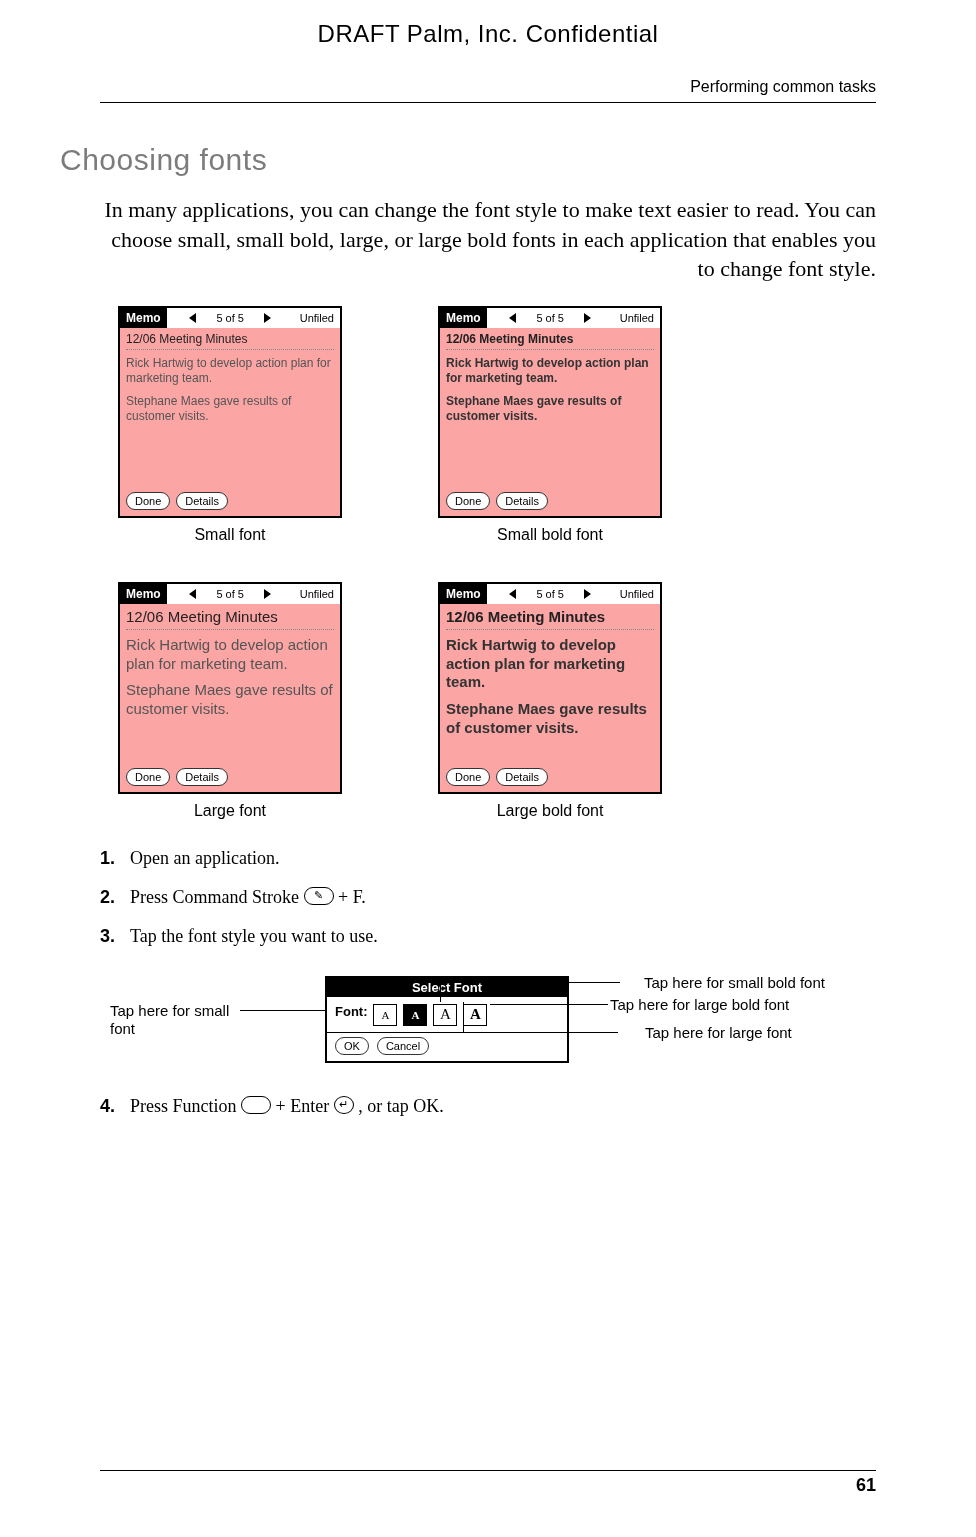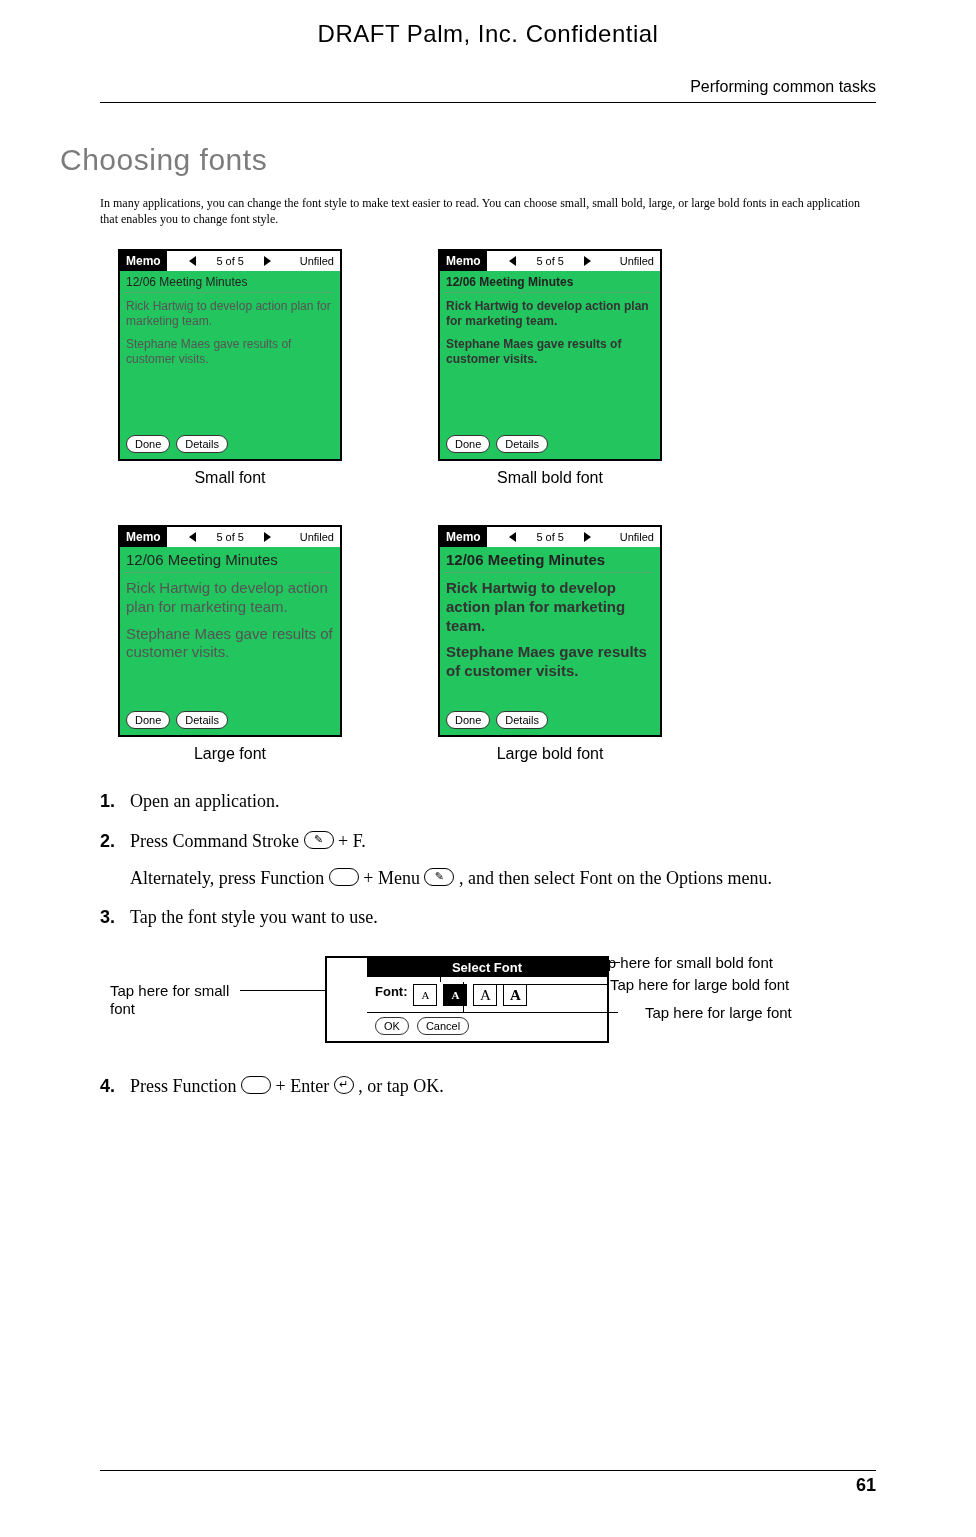--- a/index.html
+++ b/index.html
@@ -32,41 +32,42 @@
   }
   .section-title {
     font-family: "Trebuchet MS", "Arial Narrow", sans-serif;
     font-size: 30px;
     color: #7c7c7c;
     font-weight: 300;
     margin: 8px 0 18px -40px;
     letter-spacing: 0.5px;
   }
   .body-text {
-    font-size: 12px;
+    font-size: 22px;
     line-height: 1.35;
     margin: 0 0 22px 0;
+    text-align: right;
   }
   .figure-grid {
     display: grid;
     grid-template-columns: 260px 260px;
     column-gap: 60px;
     row-gap: 38px;
     justify-content: start;
     margin: 0 0 26px 0;
   }
   .figure {
     display: flex;
     flex-direction: column;
     align-items: center;
   }
   .screen {
     width: 220px;
     border: 2px solid #000;
-    background: #22c55e;
+    background: #fca5a5;
     font-family: Arial, Helvetica, sans-serif;
     color: #000;
   }
   .screen .titlebar {
     display: flex;
     align-items: center;
     background: #000;
     color: #fff;
     height: 20px;
     font-size: 12px;
@@ -204,21 +205,20 @@
     margin: 10px 0 18px 0;
   }
   .dialog {
     position: absolute;
     left: 225px;
     top: 10px;
     width: 240px;
     border: 2px solid #000;
     background: #fff;
     font-family: Arial, Helvetica, sans-serif;
-    padding-left: 40px;
   }
   .dialog .dtitle {
     background: #000;
     color: #fff;
     text-align: center;
     font-weight: bold;
     font-size: 13px;
     padding: 2px 0;
     border-bottom: 1px solid #fff;
   }
@@ -243,21 +243,21 @@
     gap: 8px;
     padding: 4px 8px 6px 8px;
   }
   .callout {
     position: absolute;
     font-family: Arial, Helvetica, sans-serif;
     font-size: 15px;
     line-height: 1.2;
   }
   .callout.left { left: 10px; top: 36px; width: 130px; text-align: left;}
-  .callout.r1 { left: 492px; top: 8px; }
+  .callout.r1 { left: 544px; top: 8px; }
   .callout.r2 { left: 510px; top: 30px; }
   .callout.r3 { left: 545px; top: 58px; }
   .lead-line {
     position: absolute;
     background: #000;
     height: 1px;
   }
   .ll-left { left: 140px; top: 44px; width: 148px; }
   .ll-r1  { left: 340px; top: 16px; width: 180px; }
   .ll-r2  { left: 390px; top: 38px; width: 118px; }
@@ -386,27 +386,20 @@
       <div class="fig-caption">Large bold font</div>
     </div>
   </div>
 
   <ol class="steps">
     <li>Open an application.</li>
     <li>
       <span>Press Command Stroke </span>
       <span class="key-icon key-menu"></span>
       <span> + F.</span>
-      <div class="step-sub">
-        <span>Alternately, press Function </span>
-        <span class="key-icon"></span>
-        <span> + Menu </span>
-        <span class="key-icon key-menu"></span>
-        <span>, and then select Font on the Options menu.</span>
-      </div>
     </li>
     <li>Tap the font style you want to use.</li>
   </ol>
 
   <div class="dialog-area">
     <div class="callout left">Tap here for small font</div>
     <div class="lead-line ll-left"></div>
 
     <div class="dialog">
       <div class="dtitle">Select Font</div>

